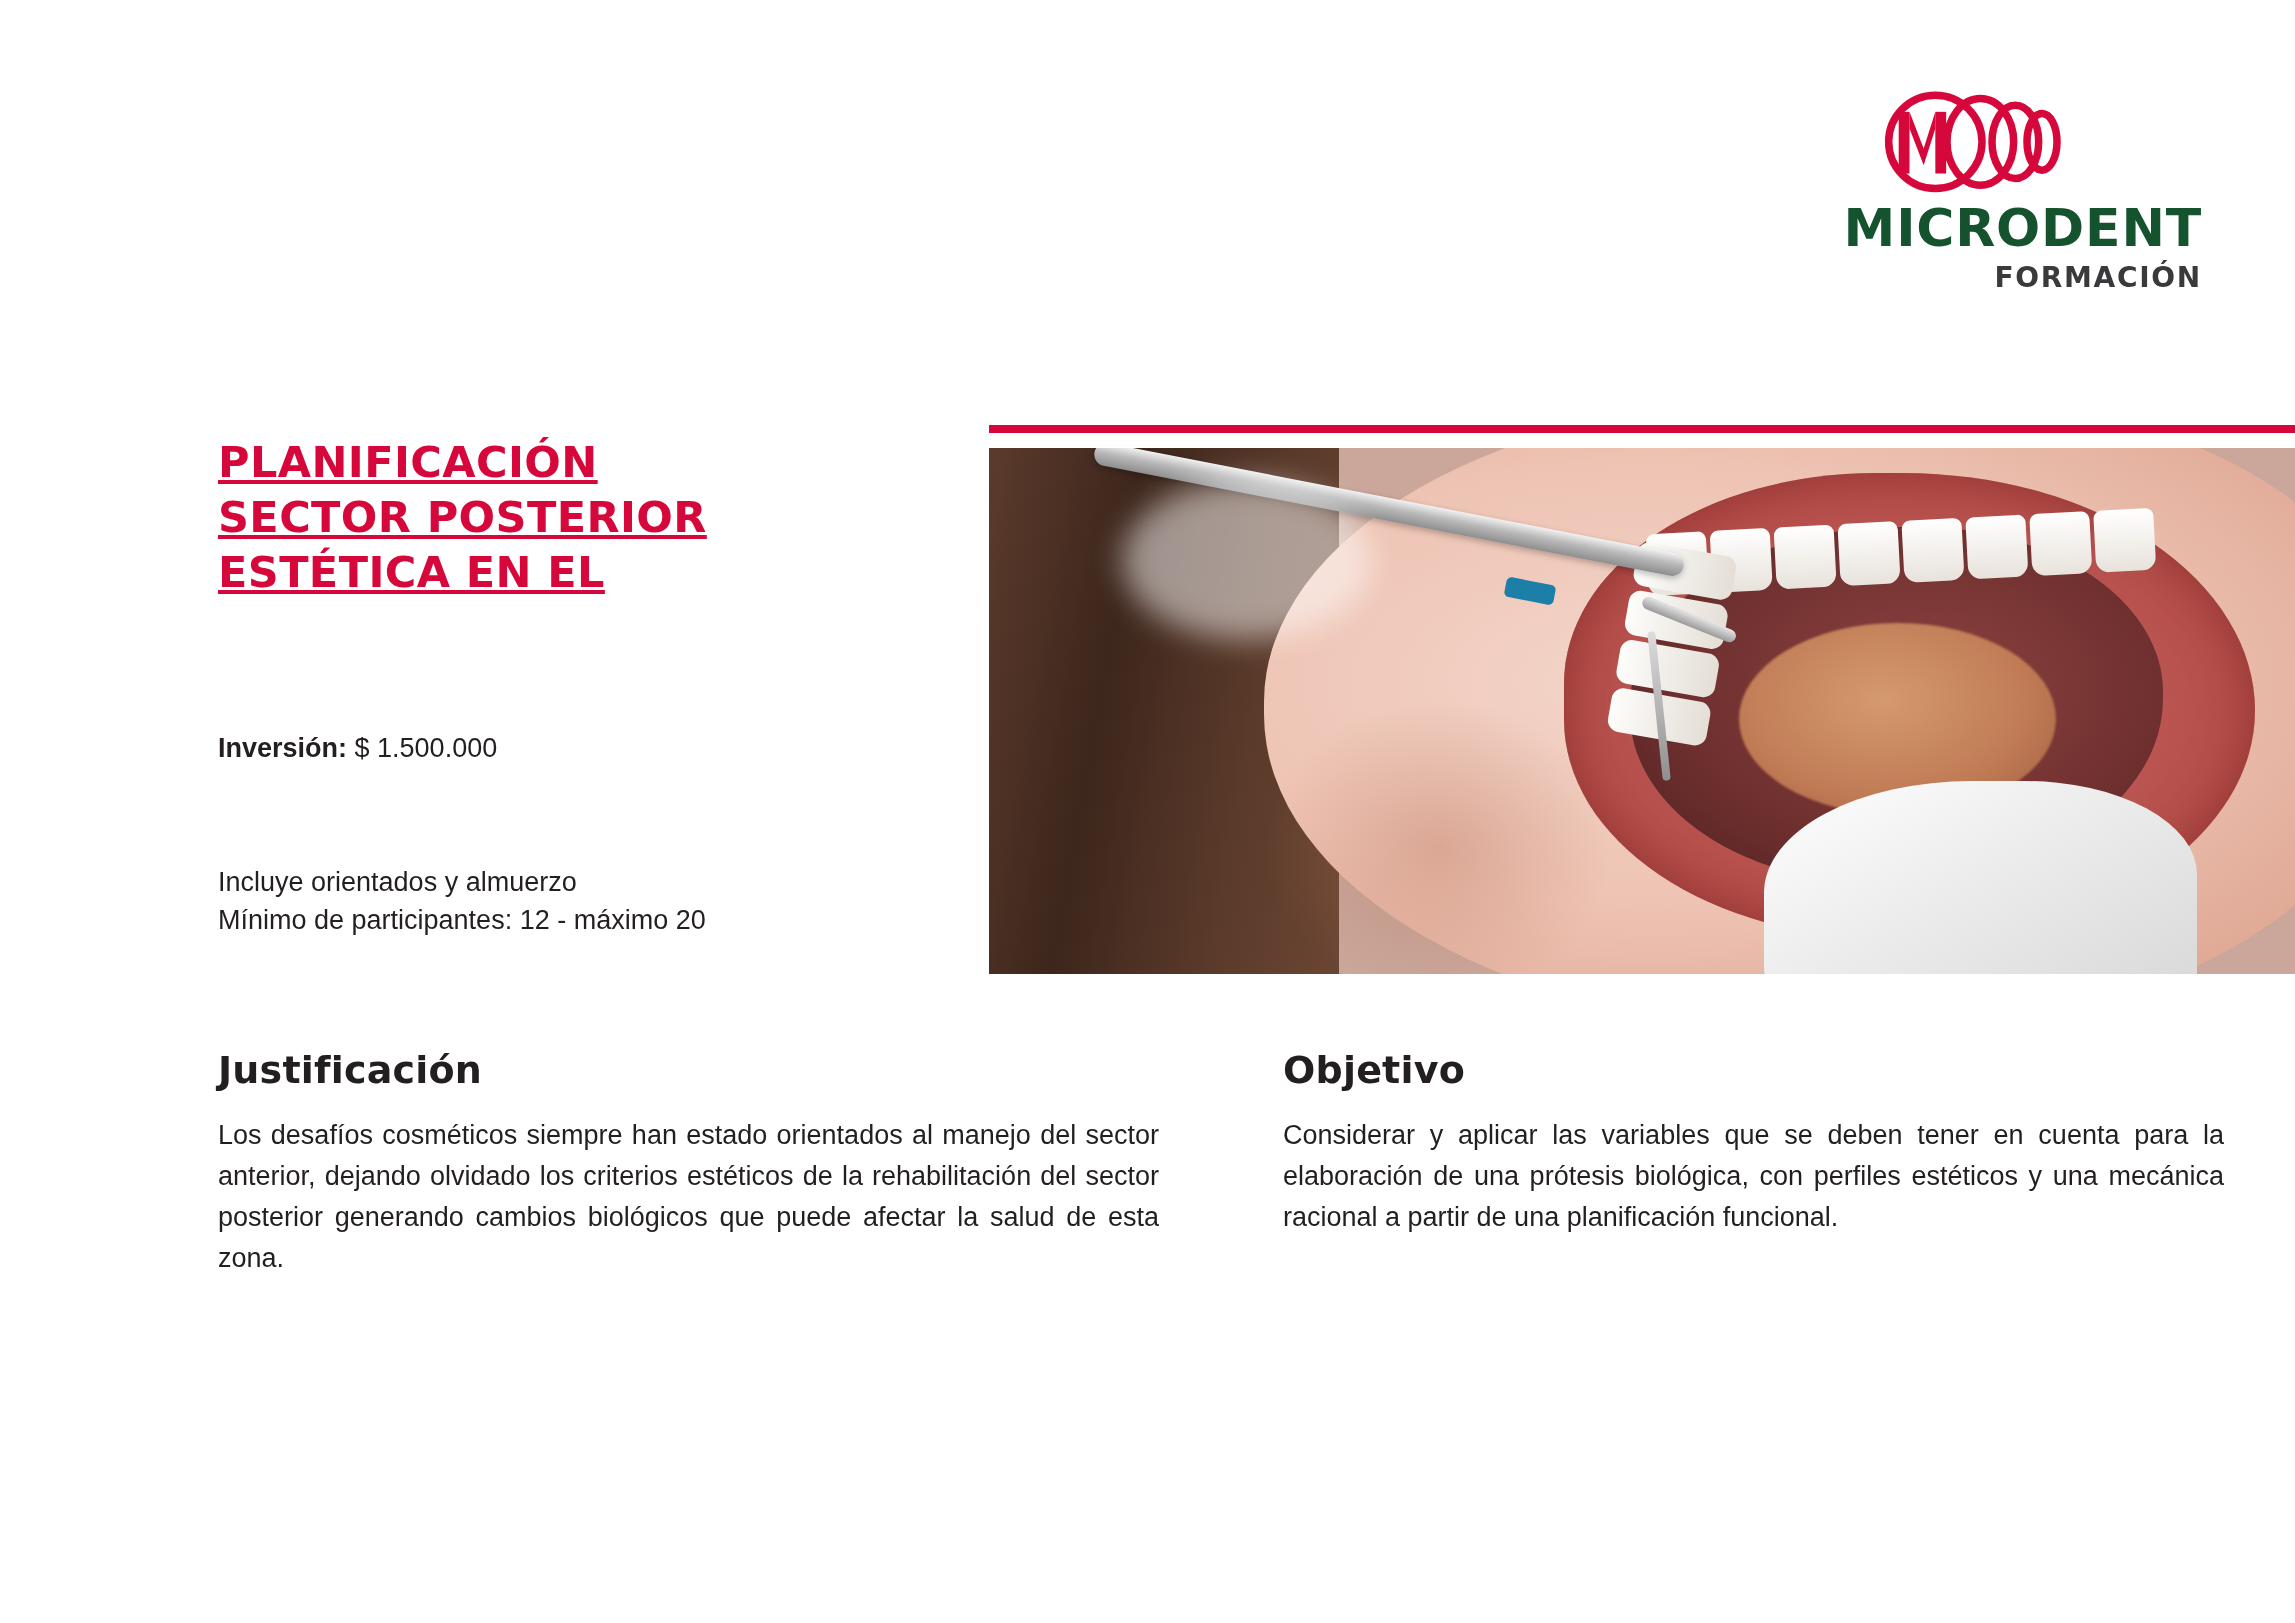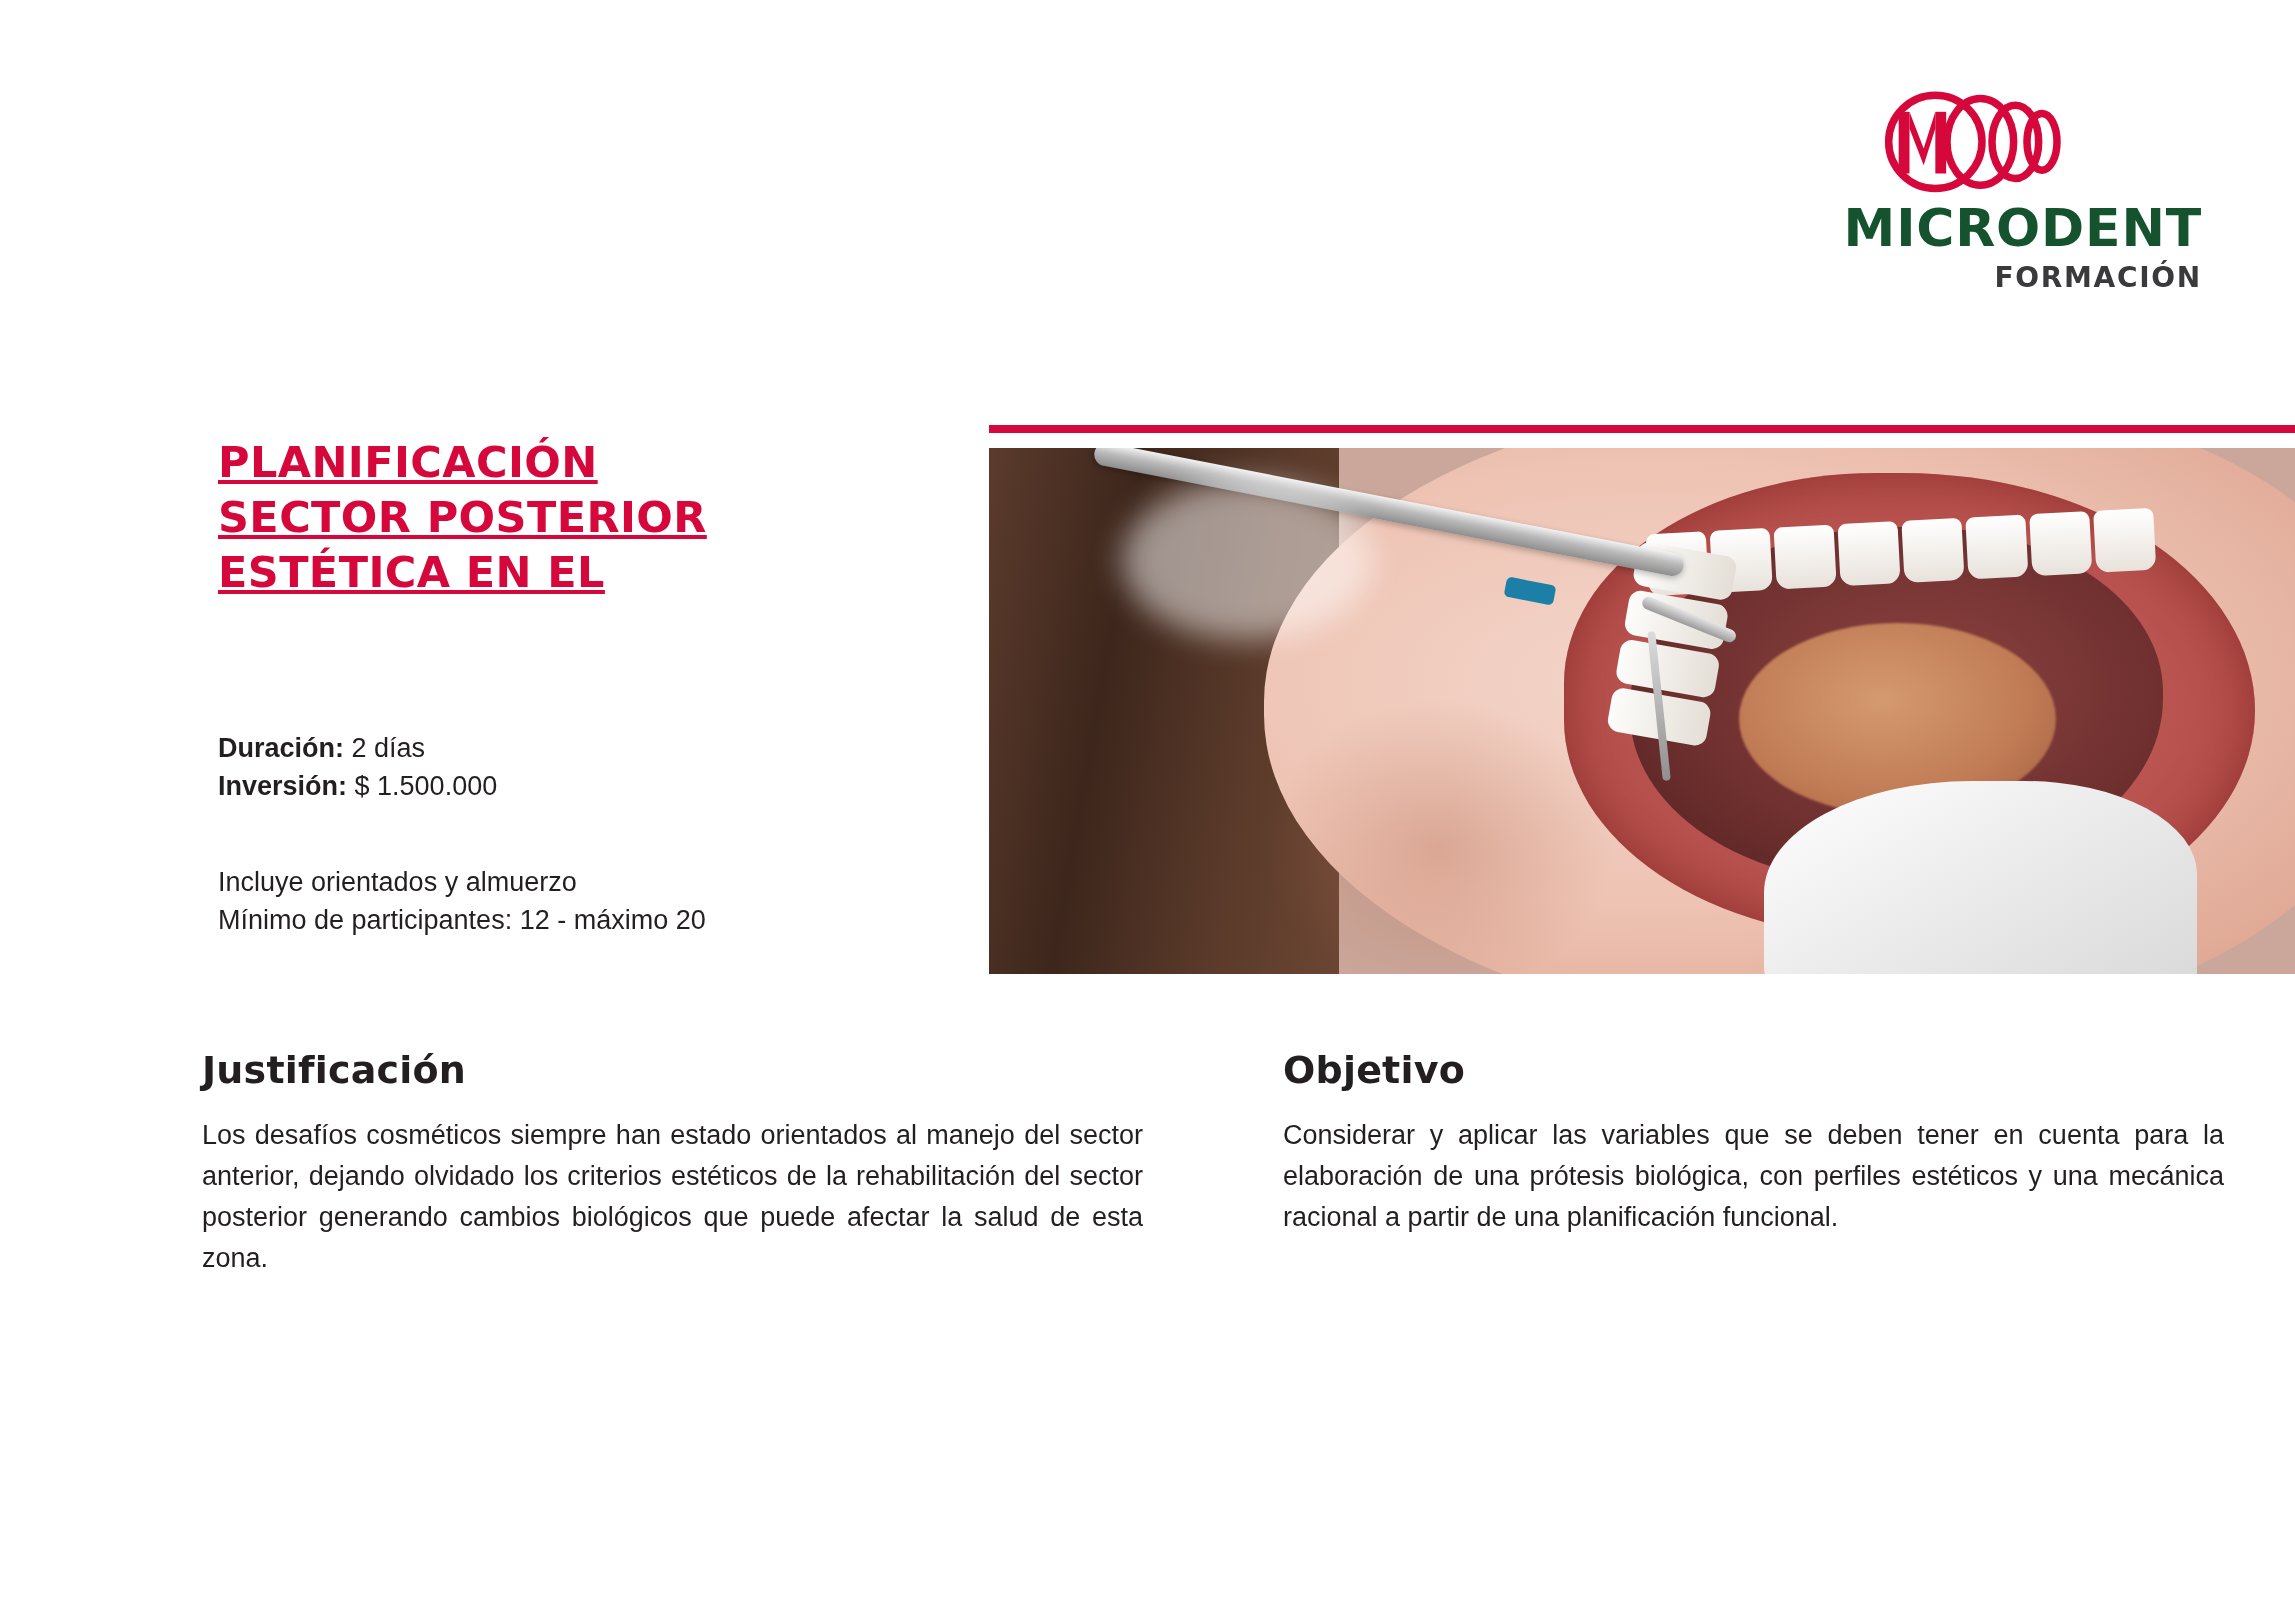--- a/index.html
+++ b/index.html
@@ -190,21 +190,21 @@
     border-radius: 50%;
     filter: blur(15px);
   }
 
   
   .section {
     position: absolute;
     top: 1048px;
     font-size: 27px;
   }
-  .section.left  { left: 202px; width: 941px; }
+  .section.left  { left: 218px; width: 941px; }
   .section.right { left: 1283px; width: 941px; }
   .section h2 {
     margin: 0 0 23px 0;
     font-family: "DejaVu Sans", sans-serif;
     font-weight: 700;
     font-size: 38px;
     color: #231f20;
     letter-spacing: 0.2px;
   }
   .section p {
@@ -239,24 +239,20 @@
 </div>
 
 <div class="title">
   <div>PLANIFICACIÓN</div>
   <div>SECTOR POSTERIOR</div>
   <div>ESTÉTICA EN EL</div>
 </div>
 
 <div class="meta">
   <div>
-    <b>Duración:</b>
-    <span>2 días</span>
-  </div>
-  <div>
     <b>Inversión:</b>
     <span>$ 1.500.000</span>
   </div>
 </div>
 
 <div class="meta-2">
   <div>Incluye orientados y almuerzo</div>
   <div>Mínimo de participantes: 12 - máximo 20</div>
 </div>
 

